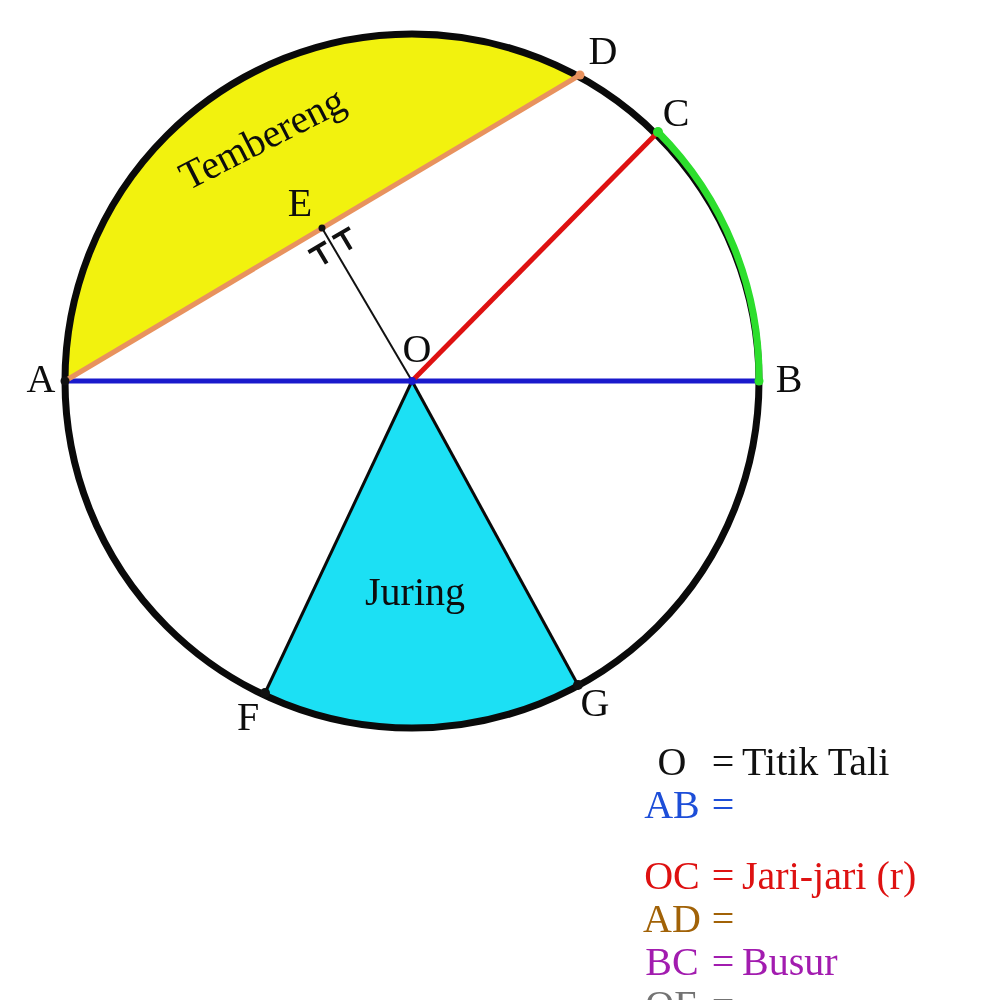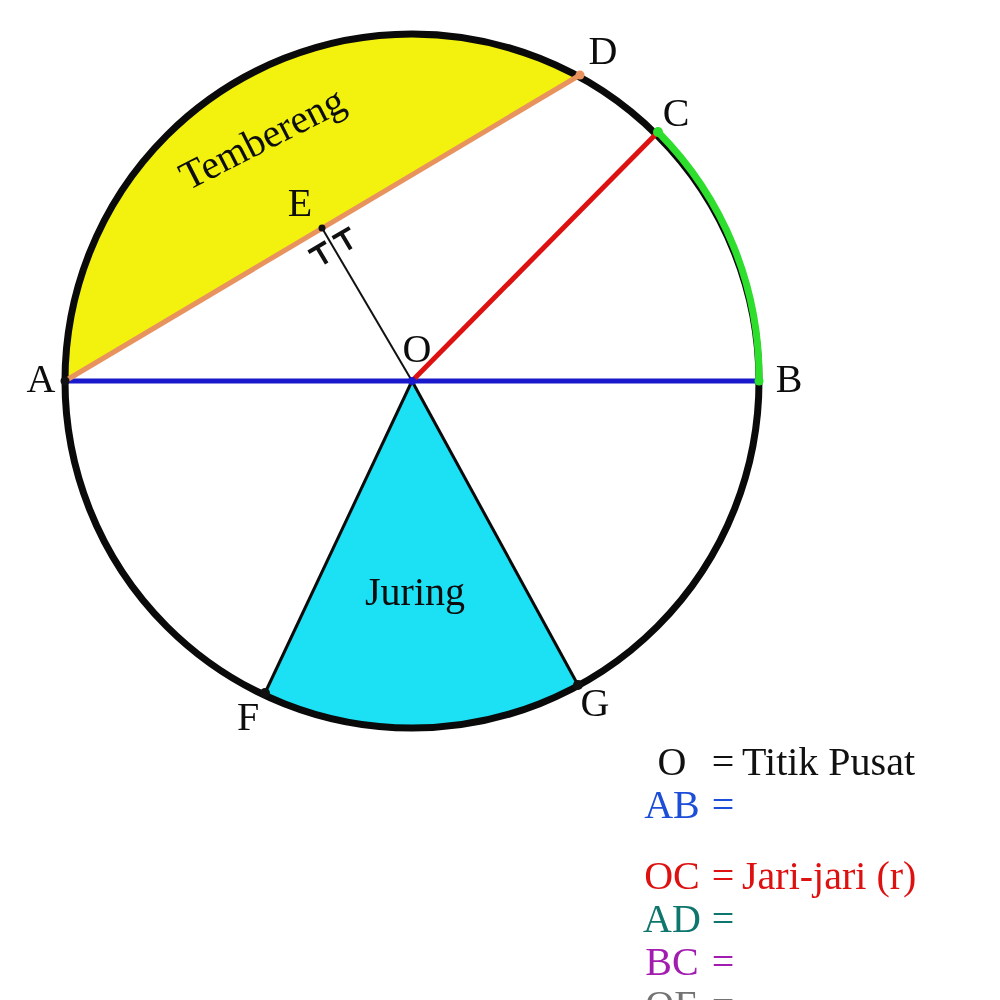--- a/index.html
+++ b/index.html
@@ -110,38 +110,39 @@
     <text class="pt-label" x="417" y="362" text-anchor="middle">O</text>
 
     <text class="region-label" transform="translate(268,150) rotate(-27)" x="0" y="0" text-anchor="middle">Tembereng</text>
     <text class="region-label" x="415" y="605" text-anchor="middle">Juring</text>
   </svg>
 
   <div class="legend">
     <div class="legend-row" style="color: rgb(17, 17, 17);">
       <span class="legend-abbr">O</span>
       <span class="legend-eq">=</span>
-      <span class="legend-name">Titik Pusat</span>
+      <span class="legend-name">Titik Tali</span>
     </div>
     <div class="legend-row" style="color: #1d4ed8;">
       <span class="legend-abbr">AB</span>
       <span class="legend-eq">=</span>
     </div>
     <div class="legend-row" style="color: rgb(222, 17, 17); margin-top: 28px;">
       <span class="legend-abbr">OC</span>
       <span class="legend-eq">=</span>
       <span class="legend-name">Jari-jari (r)</span>
     </div>
-    <div class="legend-row" style="color: #0f766e; align-items: flex-end;">
+    <div class="legend-row" style="color: #a16207; align-items: flex-end;">
       <span class="legend-abbr">AD</span>
       <span class="legend-eq">=</span>
     </div>
     <div class="legend-row" style="color: #a21caf;">
       <span class="legend-abbr">BC</span>
       <span class="legend-eq">=</span>
+      <span class="legend-name">Busur</span>
     </div>
     <div class="legend-row" style="color: #737373;">
       <span class="legend-abbr">OE</span>
       <span class="legend-eq">=</span>
     </div>
   </div>
 
 </div>
 
 </body></html>

